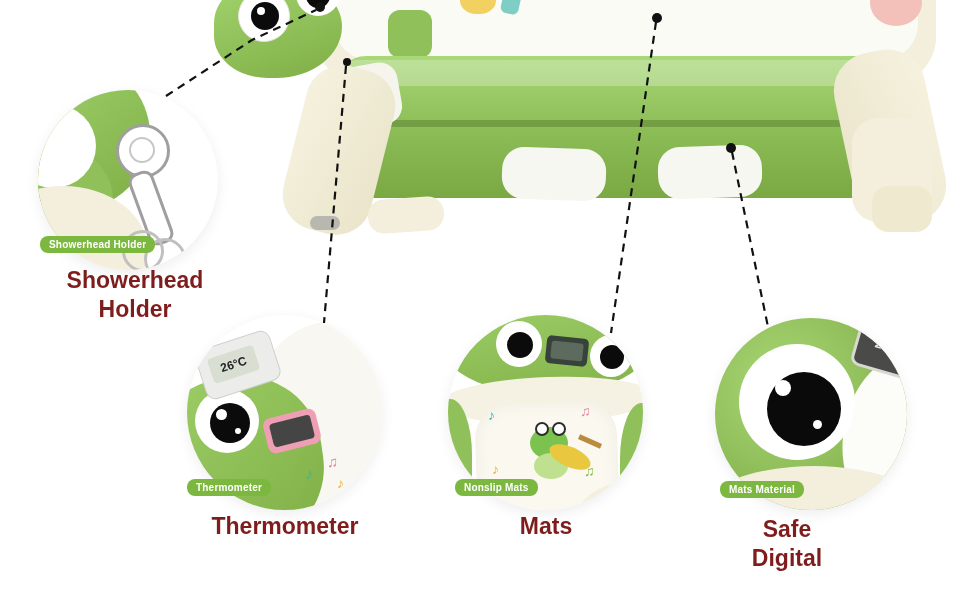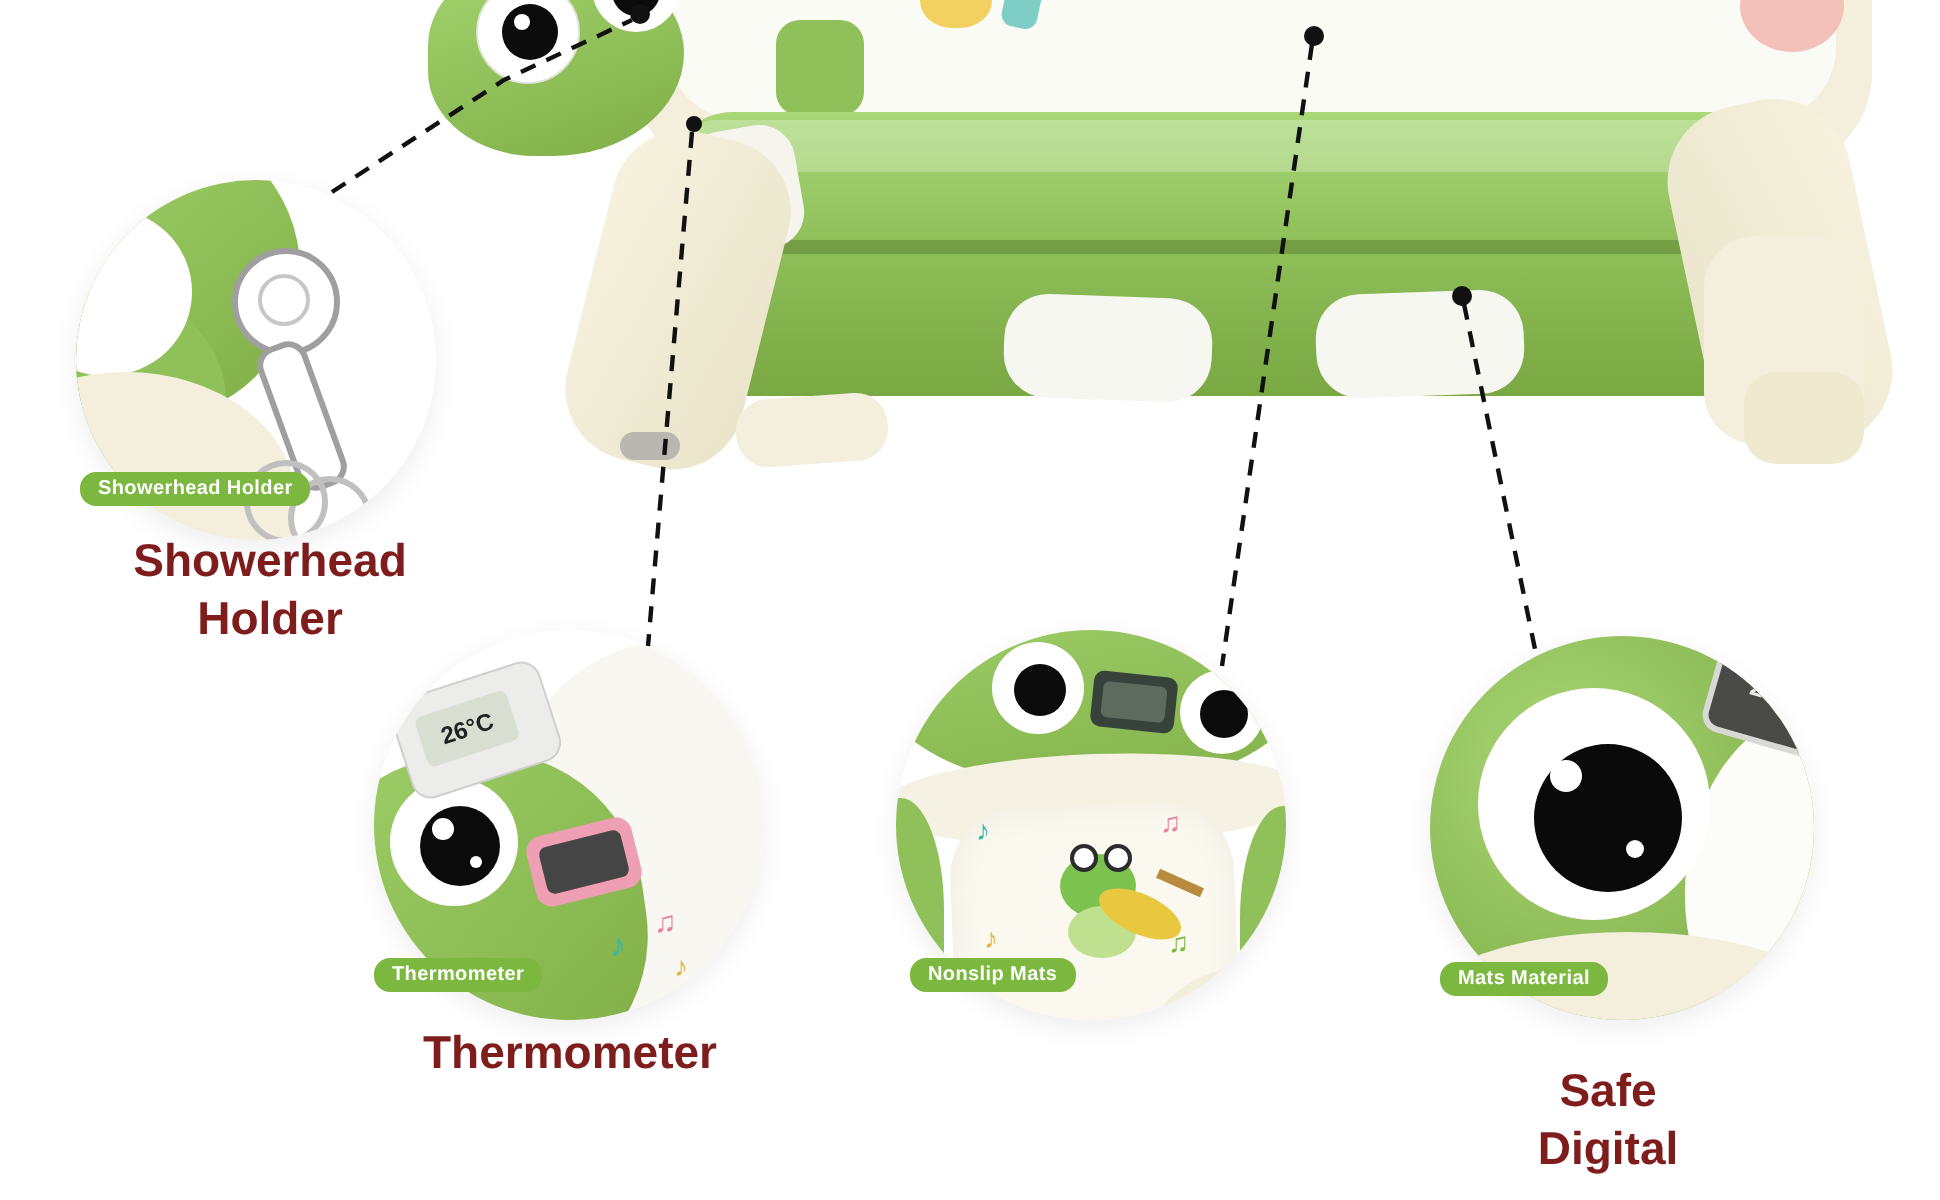--- a/index.html
+++ b/index.html
@@ -117,21 +117,21 @@
          letter-spacing:.2px;padding:3px 9px;border-radius:8px;white-space:nowrap;}
   .b1{left:40px;top:236px;text-align:center;}
   .b2{left:187px;top:479px;}
   .b3{left:455px;top:479px;}
   .b4{left:720px;top:481px;}
   .caption{position:absolute;z-index:2;width:200px;text-align:center;color:#7f1d1d;
            font-size:23px;font-weight:bold;line-height:1.25;}
   .cap1{left:35px;top:266px;}
   .cap2{left:185px;top:512px;}
   .cap3{left:446px;top:512px;}
-  .cap4{left:704px;top:515px;margin-top:16px;}
+  .cap4{left:687px;top:515px;}
 </style>
 </head>
 <body>
 
 <div class="page">
 
   <svg class="leaders" width="970" height="600" viewBox="0 0 970 600">
     <g stroke="#111111" stroke-width="2.2" stroke-dasharray="8 6" fill="none">
       <polyline points="166,96 252,40 316,10"></polyline>
       <line x1="346" y1="66" x2="324" y2="323"></line>
@@ -234,20 +234,21 @@
     <div class="abs rnd c3-guitar"></div>
     <div class="abs c3-gneck"></div>
     <div class="note" style="left:40px;top:92px;color:#35b8a8;font-size:14px;">♪</div>
     <div class="note" style="left:132px;top:88px;color:#e87fa0;font-size:14px;">♫</div>
     <div class="note" style="left:44px;top:146px;color:#e8b23e;font-size:14px;">♪</div>
     <div class="note" style="left:136px;top:148px;color:#7cb83f;font-size:14px;">♫</div>
     <div class="abs rnd c3-cream"></div>
   </div>
   <div class="badge b3">Nonslip Mats</div>
   <div class="caption cap3">
+    <div>Mats</div>
   </div>
 
   <div class="circle c4">
     <div class="abs rnd c4-white"></div>
     <div class="abs rnd c4-cream"></div>
     <div class="abs rnd c4-eye"></div>
     <div class="abs rnd c4-pupil"></div>
     <div class="abs rnd c4-glint1"></div>
     <div class="abs rnd c4-glint2"></div>
     <div class="abs c4-display">26°C</div>

